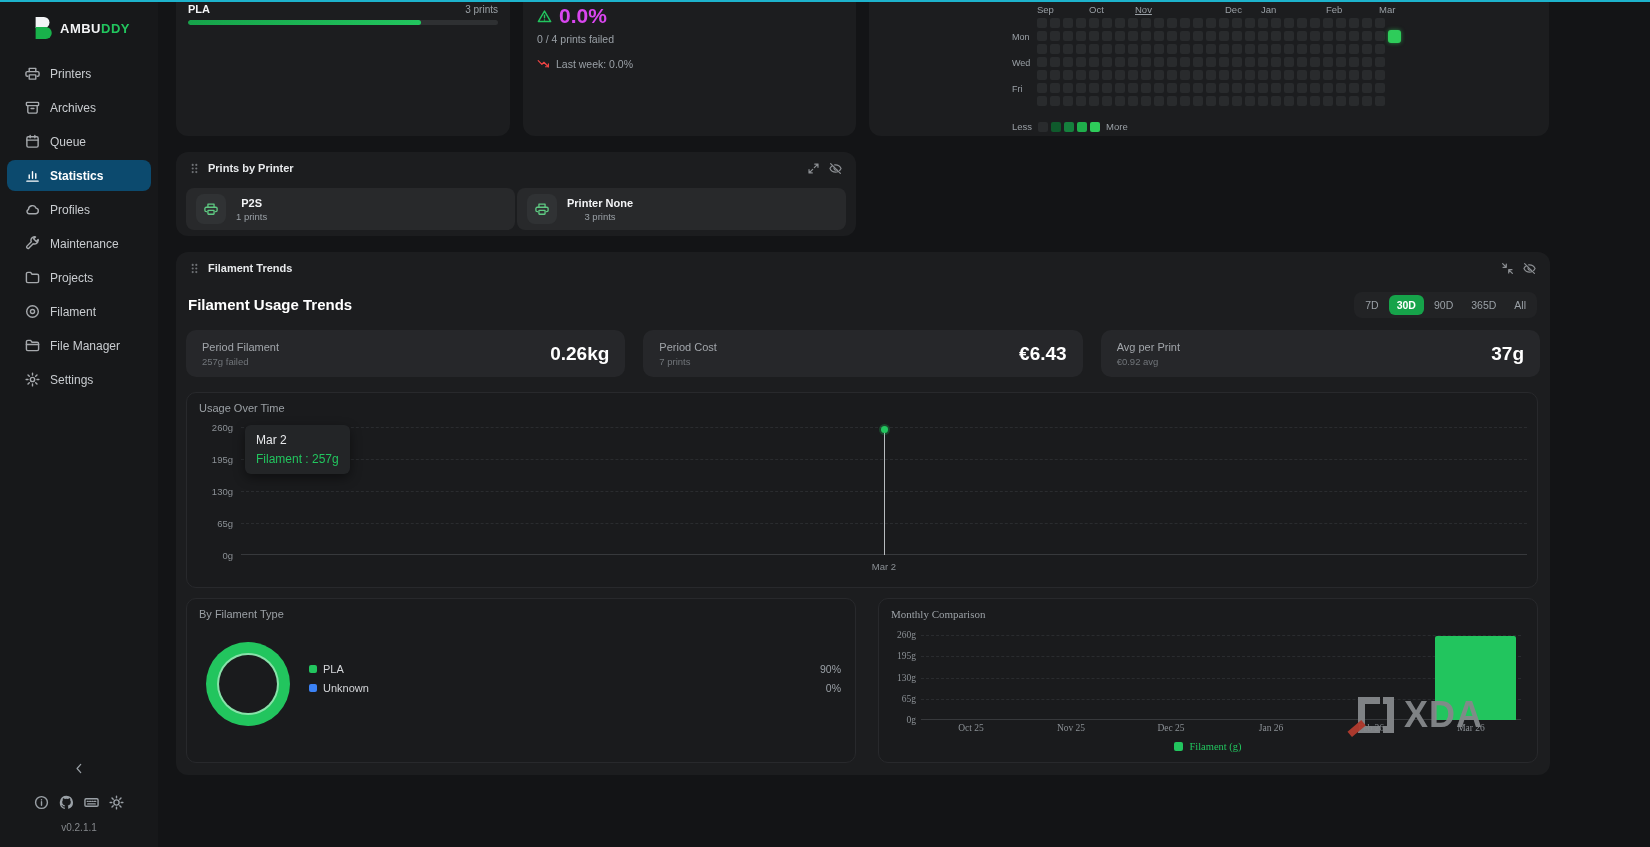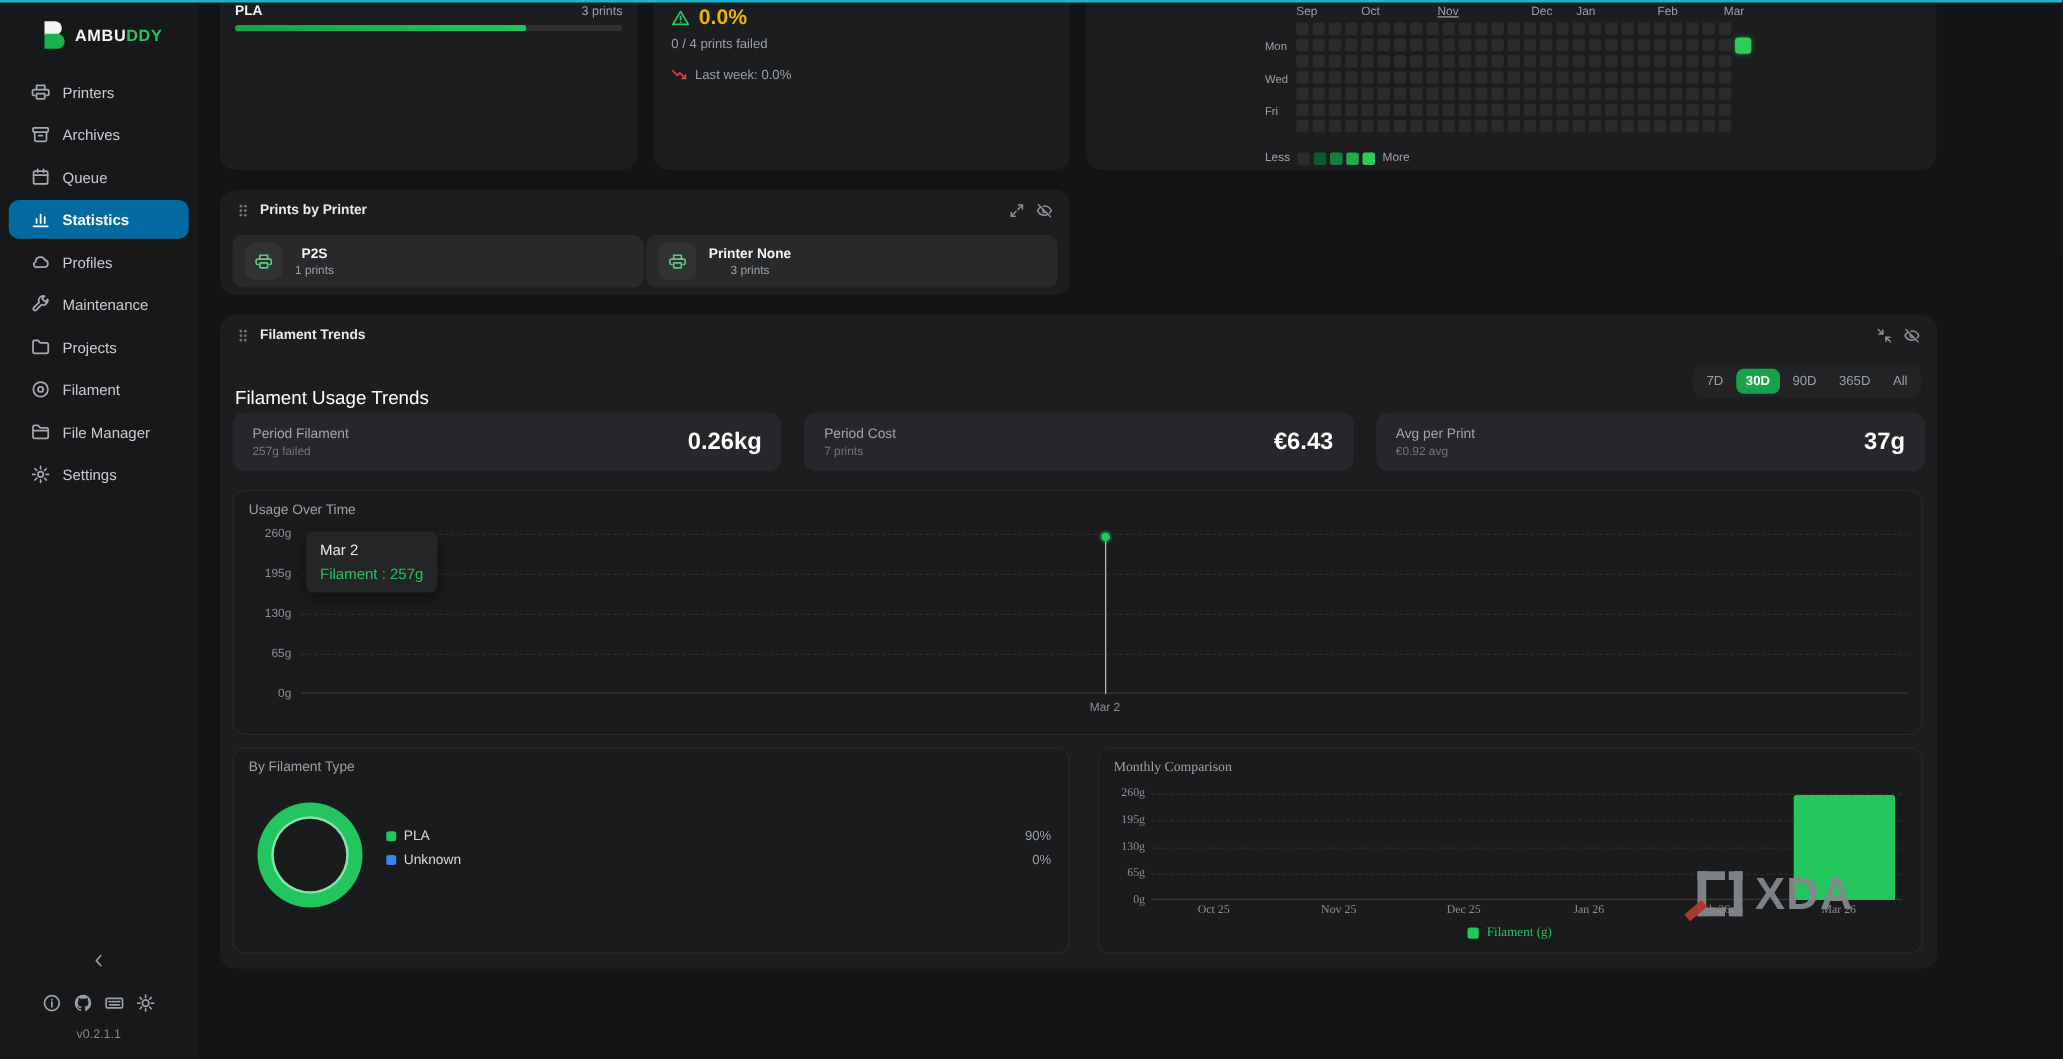--- a/index.html
+++ b/index.html
@@ -11,21 +11,21 @@
   .top-accent{position:absolute;top:0;left:0;right:0;height:2px;background:#1db3cc;z-index:60;}
 
   
   .sidebar{position:absolute;top:0;left:0;bottom:0;width:158px;background:#17181a;display:flex;flex-direction:column;z-index:10;}
   .logo{display:flex;align-items:center;gap:5px;padding:16px 10px 12px 31px;cursor:pointer;}
   .logo-text{font-size:13px;font-weight:700;letter-spacing:.5px;color:#f3f4f6;}
   .logo-text .accent{color:#22c55e;}
   .nav{padding:6px 7px 0;}
   .nav-item{display:flex;align-items:center;gap:10px;height:31px;margin-bottom:3px;padding:0 9px 0 18px;border-radius:8px;cursor:pointer;color:#a6a9ad;}
   .nav-item span{font-size:12px;color:#c9ccd0;}
-  .nav-item.active{background:#0369a1;color:#fff;}
+  .nav-item.active{background:#0c4a6e;color:#fff;}
   .nav-item.active span{color:#fff;font-weight:600;}
   .sidebar-bottom{margin-top:auto;padding-bottom:14px;}
   .collapse{display:flex;justify-content:center;padding:6px 0 14px;color:#9aa0a6;cursor:pointer;}
   .foot-icons{display:flex;justify-content:center;gap:10px;padding:6px 0 4px;color:#9aa0a6;}
   .foot-icons .fi{cursor:pointer;display:flex;}
   .version{text-align:center;font-size:10px;color:#85888c;padding-top:8px;}
 
   
   .main{position:absolute;left:158px;top:0;right:0;bottom:0;background:#131416;}
   .content{position:absolute;left:18px;top:0;width:1374px;}
@@ -38,33 +38,33 @@
   .pla-card{padding:3px 12px 0;}
   .pla-head{display:flex;justify-content:space-between;align-items:center;}
   .pla-label{font-size:11px;font-weight:600;color:#f3f4f6;}
   .pla-count{font-size:10px;color:#9aa0a6;}
   .progress-track{margin-top:5px;height:5px;border-radius:3px;background:#2e3032;overflow:hidden;}
   .progress-fill{height:100%;border-radius:3px;background:linear-gradient(90deg,#16a34a,#22c55e);}
 
   
   .fail-card{padding:4px 14px 0;}
   .fail-row1{display:flex;align-items:center;gap:7px;color:#22c55e;}
-  .fail-value{font-size:17px;font-weight:700;color:#eab308;}
+  .fail-value{font-size:21px;font-weight:700;color:#d946ef;}
   .fail-sub{margin-top:5px;font-size:10.5px;color:#9aa0a6;}
   .fail-week{margin-top:12px;display:flex;align-items:center;gap:6px;font-size:10.5px;color:#9aa0a6;}
   .fail-week .ticon{color:#ef4444;display:flex;}
 
   
   .hm-card{position:relative;overflow:hidden;}
   .hm-block{width:394px;margin:4px auto 0;position:relative;}
   .hm-months{position:relative;height:11px;margin-left:25px;}
   .hm-months span{position:absolute;top:0;font-size:9.5px;color:#9aa0a6;text-align:right;}
   .hm-months span:nth-child(1){left:0;}
   .hm-months span:nth-child(2){left:52px;}
-  .hm-months span:nth-child(3){left:113px;text-decoration:underline;}
+  .hm-months span:nth-child(3){left:98px;text-decoration:underline;}
   .hm-months span:nth-child(4){left:188px;}
   .hm-months span:nth-child(5){left:224px;}
   .hm-months span:nth-child(6){left:289px;}
   .hm-months span:nth-child(7){left:342px;}
   .hm-body{display:flex;margin-top:3px;}
   .hm-days{width:25px;position:relative;}
   .hm-days span{position:absolute;left:0;font-size:9px;color:#9aa0a6;}
   .hm-days span:nth-child(1){top:14px;}
   .hm-days span:nth-child(2){top:40px;}
   .hm-days span:nth-child(3){top:66px;}
@@ -87,21 +87,21 @@
   
   .pbp-card{margin-top:16px;width:680px;height:84px;}
   .printer-items{display:grid;grid-template-columns:1fr 1fr;gap:2px;padding:4px 10px 0;text-align:center;}
   .printer-item{background:#28292b;border-radius:8px;height:42px;display:flex;align-items:center;gap:10px;padding:0 10px;cursor:pointer;}
   .printer-ic{width:30px;height:30px;border-radius:8px;background:#303234;display:flex;align-items:center;justify-content:center;color:#5fc982;}
   .printer-name{font-size:11px;font-weight:700;color:#f3f4f6;}
   .printer-count{font-size:9.5px;color:#9aa0a6;margin-top:2px;}
 
   
   .ft-card{position:relative;margin-top:16px;width:1374px;height:523px;}
-  .ft-heading{position:absolute;left:12px;top:58px;font-size:15px;font-weight:400;color:#fff;}
+  .ft-heading{position:absolute;left:12px;top:44px;font-size:15px;font-weight:700;color:#fff;}
   .ranges{position:absolute;right:13px;top:40px;display:flex;gap:2px;background:#222325;border-radius:8px;padding:3px;}
   .range-pill{font-size:10.5px;color:#9aa0a6;padding:4px 8px;border-radius:6px;cursor:pointer;}
   .range-pill.active{background:#16a34a;color:#fff;font-weight:700;}
   .stats{position:absolute;left:10px;right:10px;top:78px;height:47px;display:grid;grid-template-columns:1fr 1fr 1fr;gap:18px;}
   .stat-card{background:#26272a;border-radius:10px;display:flex;justify-content:space-between;align-items:center;padding:0 16px;}
   .stat-label{font-size:11px;color:#a2a6ab;}
   .stat-sub{font-size:9.5px;color:#71757a;margin-top:3px;}
   .stat-value{font-size:19px;font-weight:700;color:#fff;}
 
   .panel{background:#1a1b1d;border:1px solid #28292c;border-radius:10px;position:absolute;}

